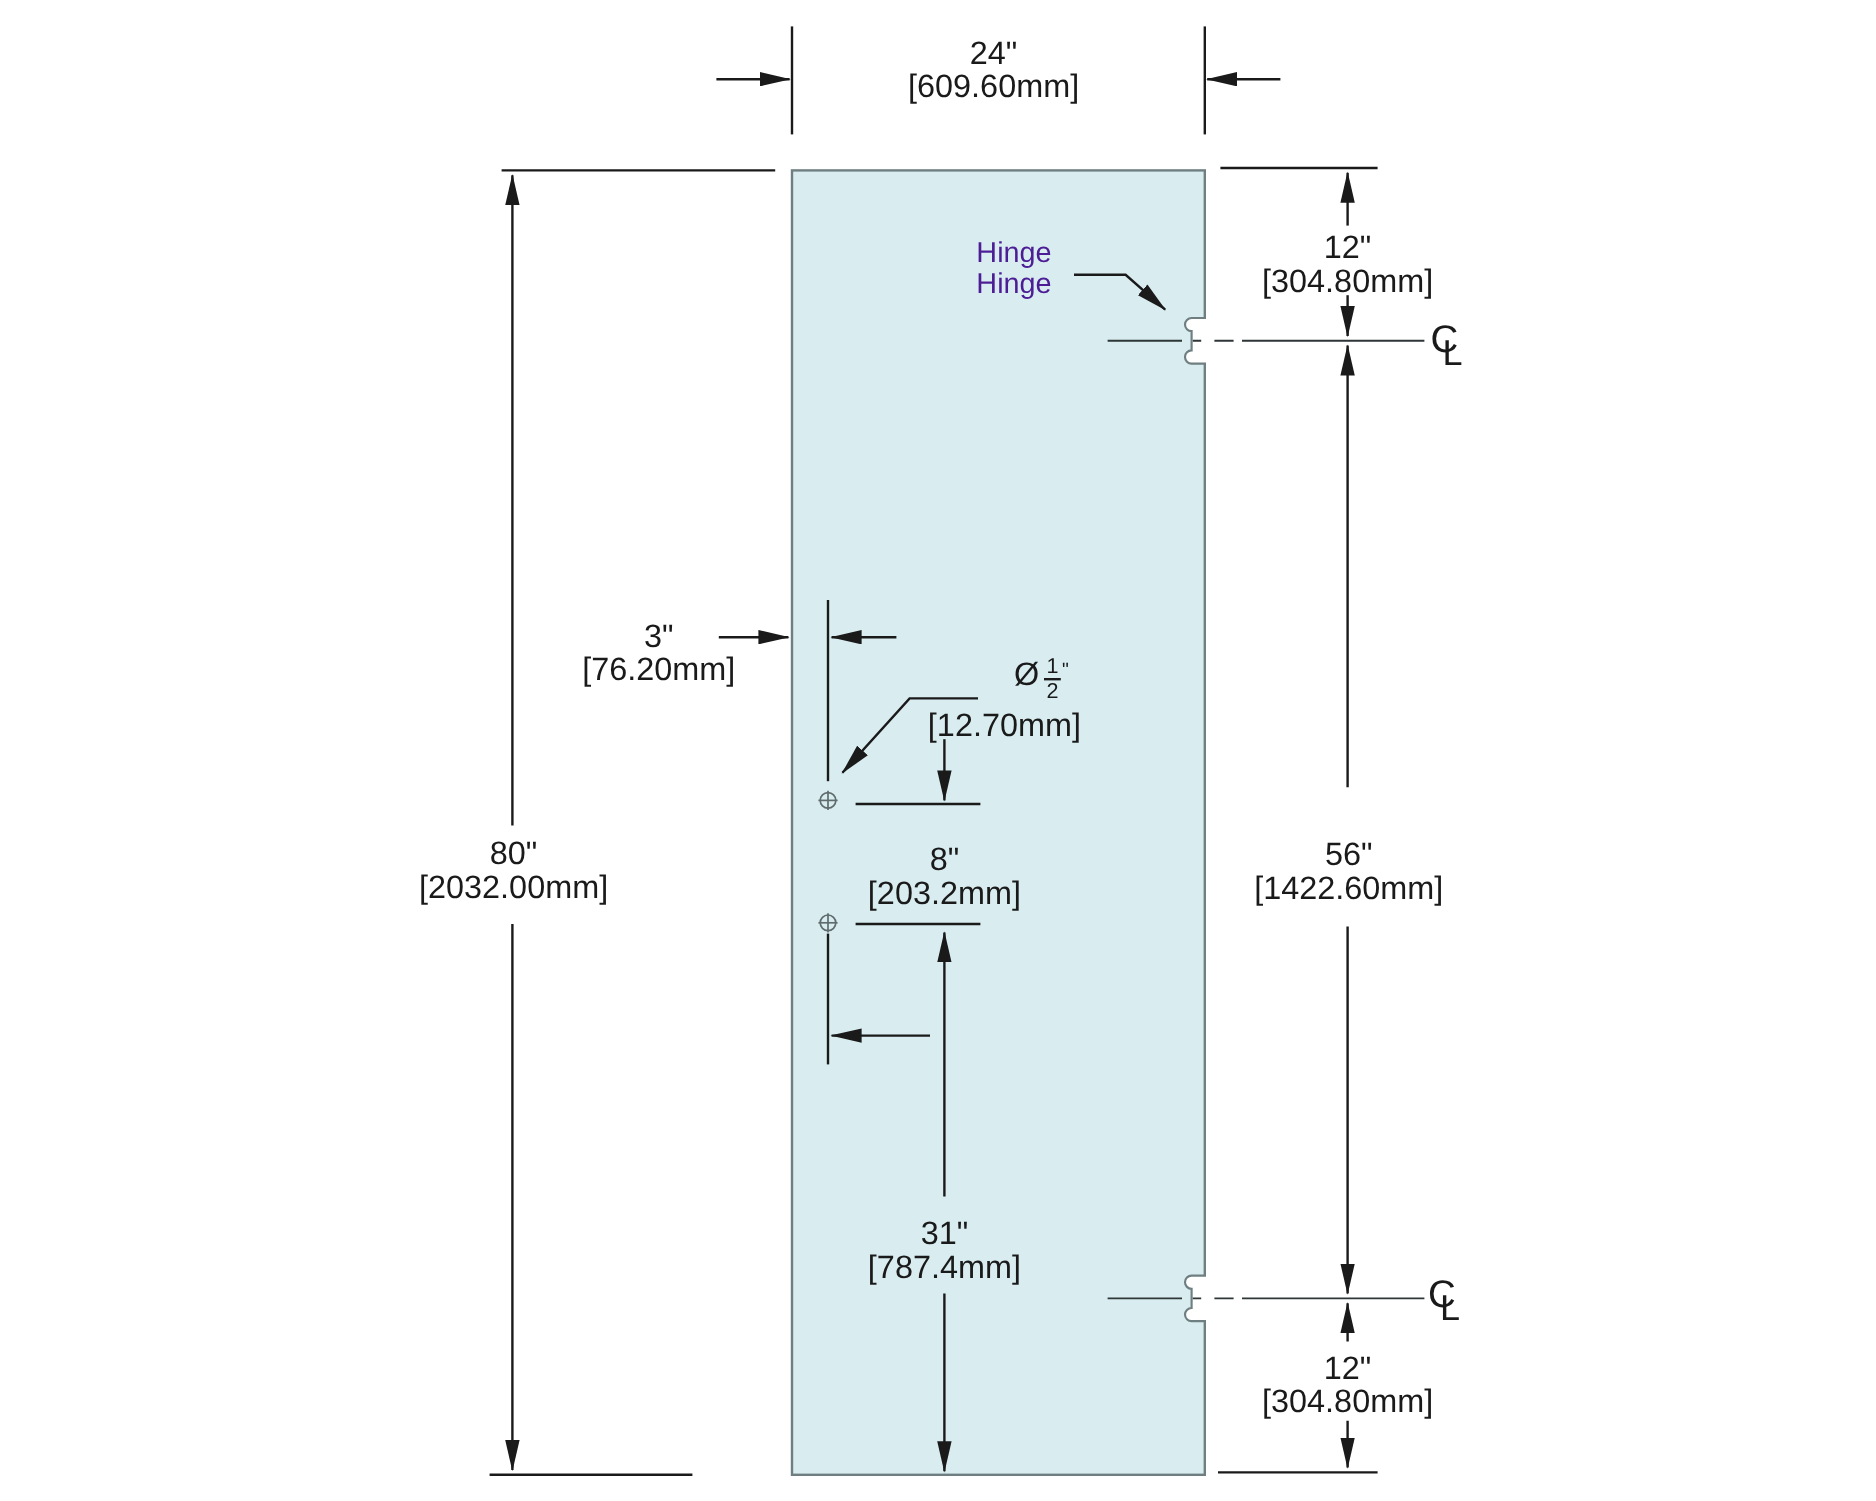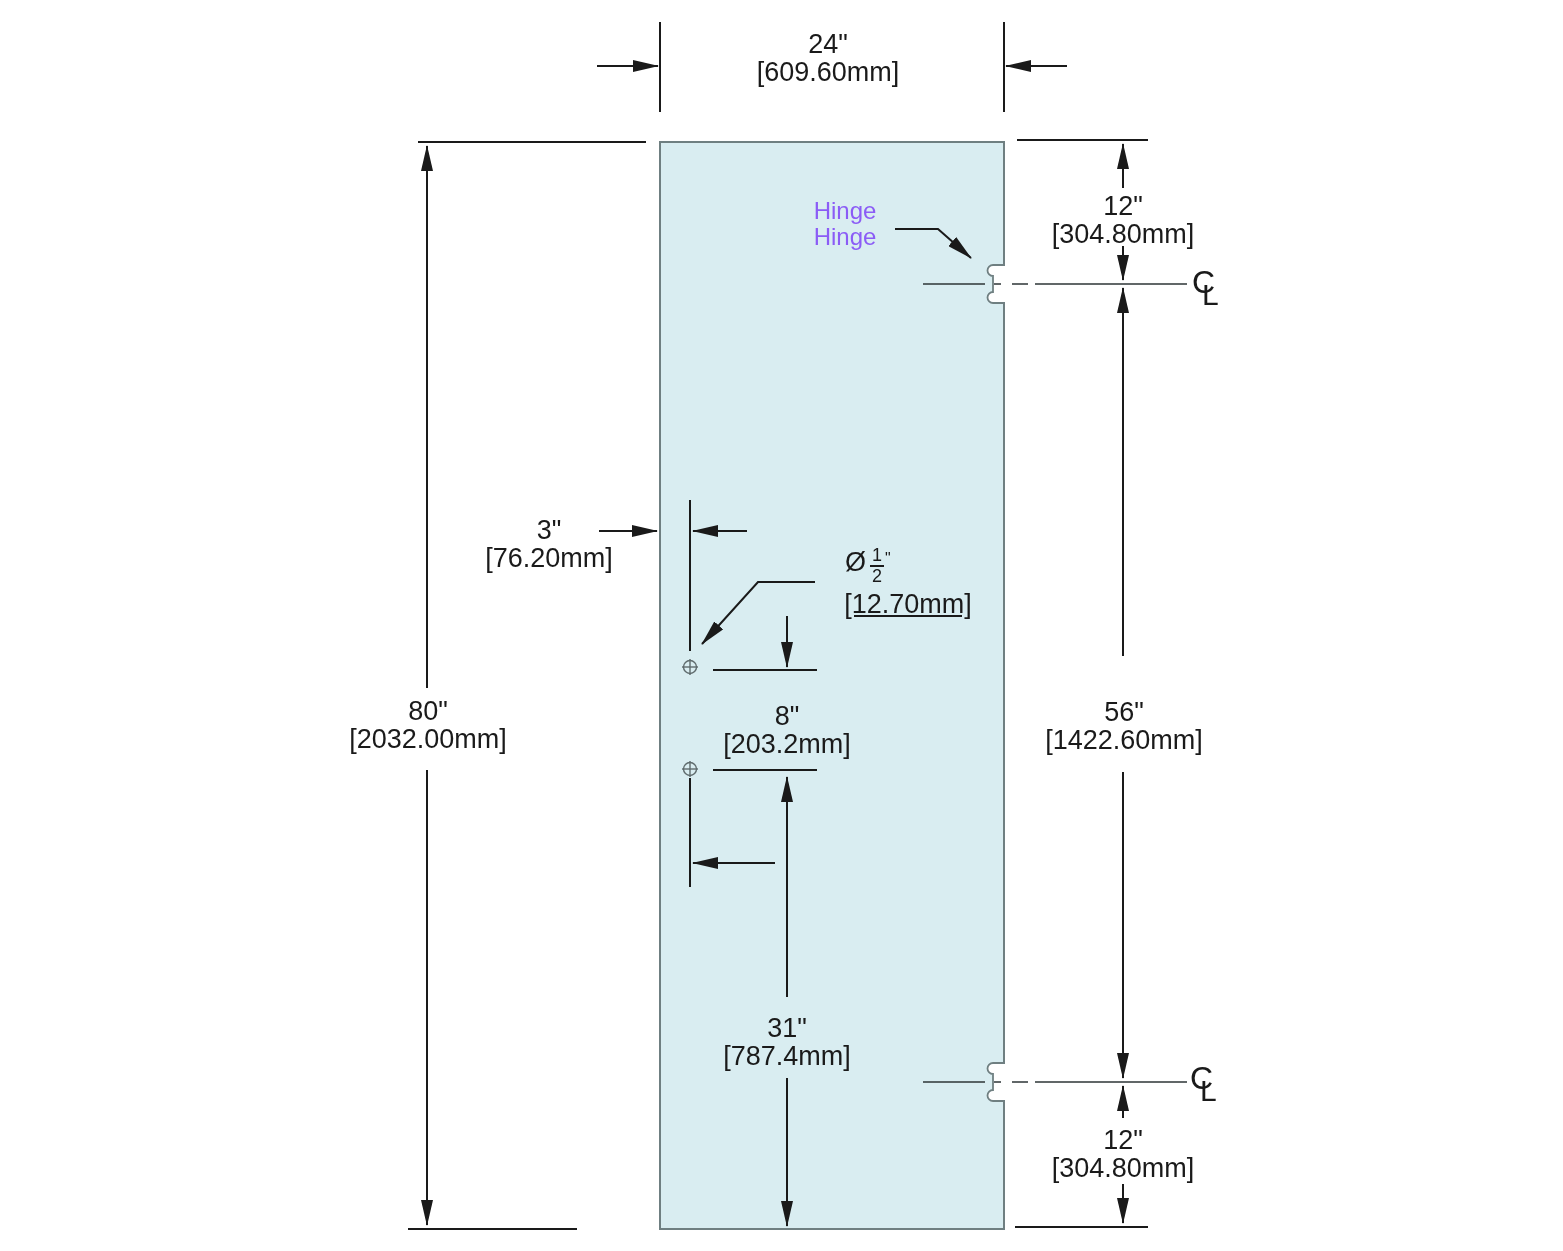--- a/index.html
+++ b/index.html
@@ -21,21 +21,21 @@
     white-space:nowrap;
     color:#1a1a1a;
   }
   .callout-label{
     position:absolute;
     transform:translateX(-50%);
     text-align:center;
     font-size:24px;
     line-height:26px;
     white-space:nowrap;
-    color:#8b5cf6;
+    color:#4c1d95;
   }
   .dia-row{
     position:absolute;
     display:flex;
     align-items:flex-start;
     white-space:nowrap;
   }
   .dia-symbol{font-size:27px;line-height:27px;}
   .fraction{
     display:inline-flex;
@@ -167,21 +167,21 @@
   </div>
 
   <div class="dia-row" style="left:845px;top:549px;">
     <span class="dia-symbol">Ø</span>
     <span class="fraction">
       <span class="num">1</span>
       <span class="den">2</span>
     </span>
     <span class="unit-mark">"</span>
   </div>
-  <div class="dim-label" style="left:908px;top:590px;text-decoration:underline;">
+  <div class="dim-label" style="left:837px;top:590px;">
     <div>[12.70mm]</div>
   </div>
 
   <div class="dim-label" style="left:428px;top:697px;">
     <div>80"</div>
     <div>[2032.00mm]</div>
   </div>
 
   <div class="dim-label" style="left:787px;top:702px;">
     <div>8"</div>

